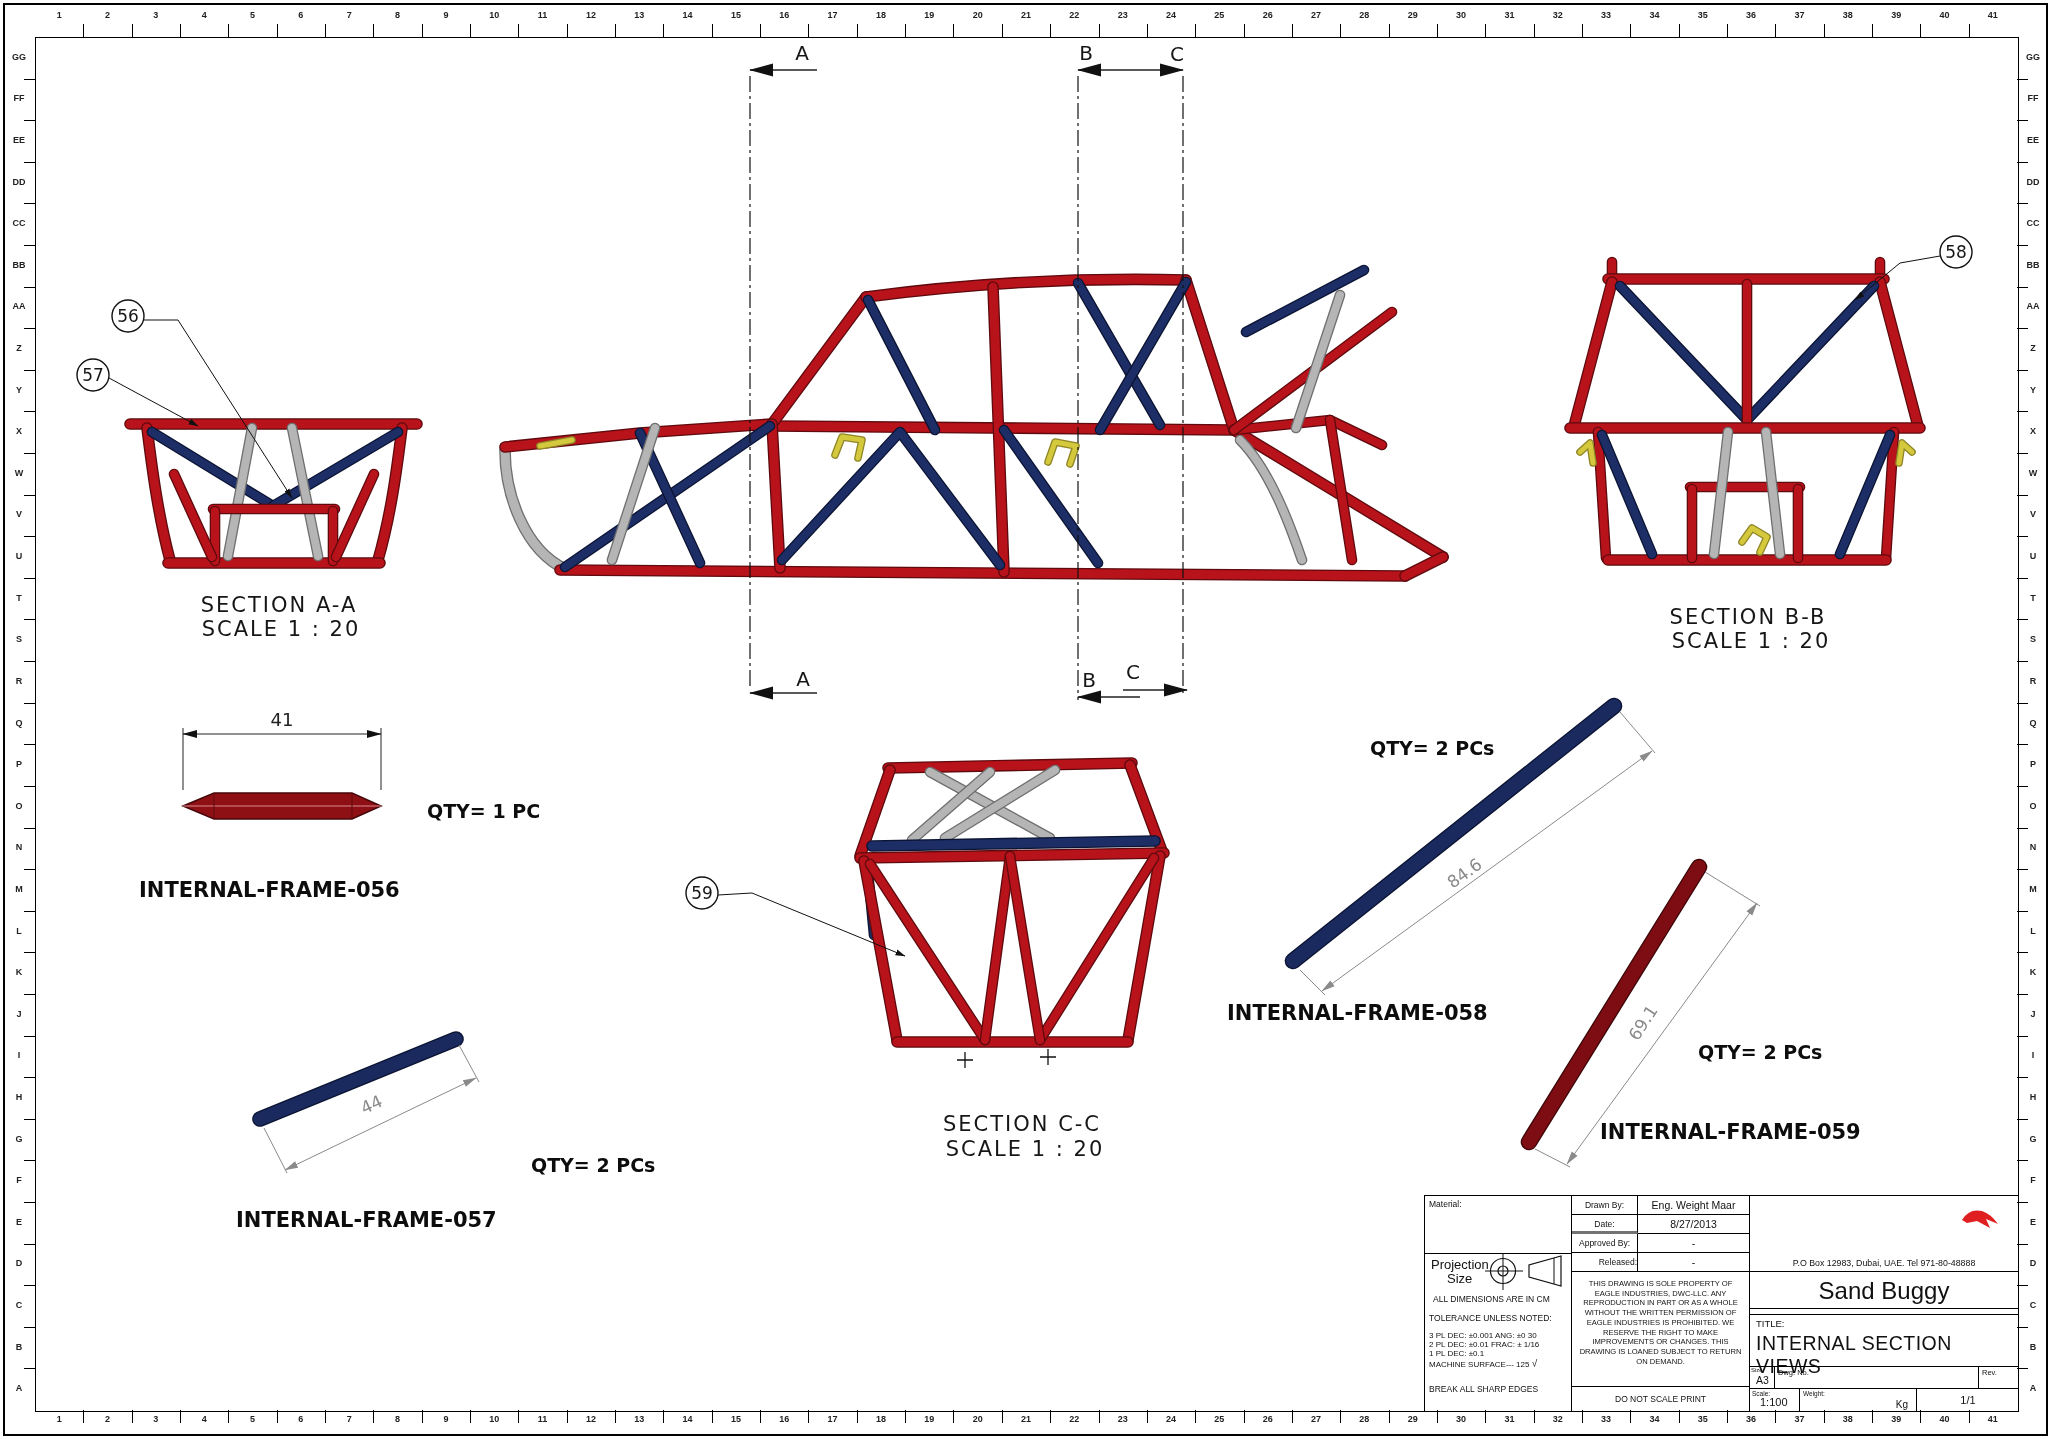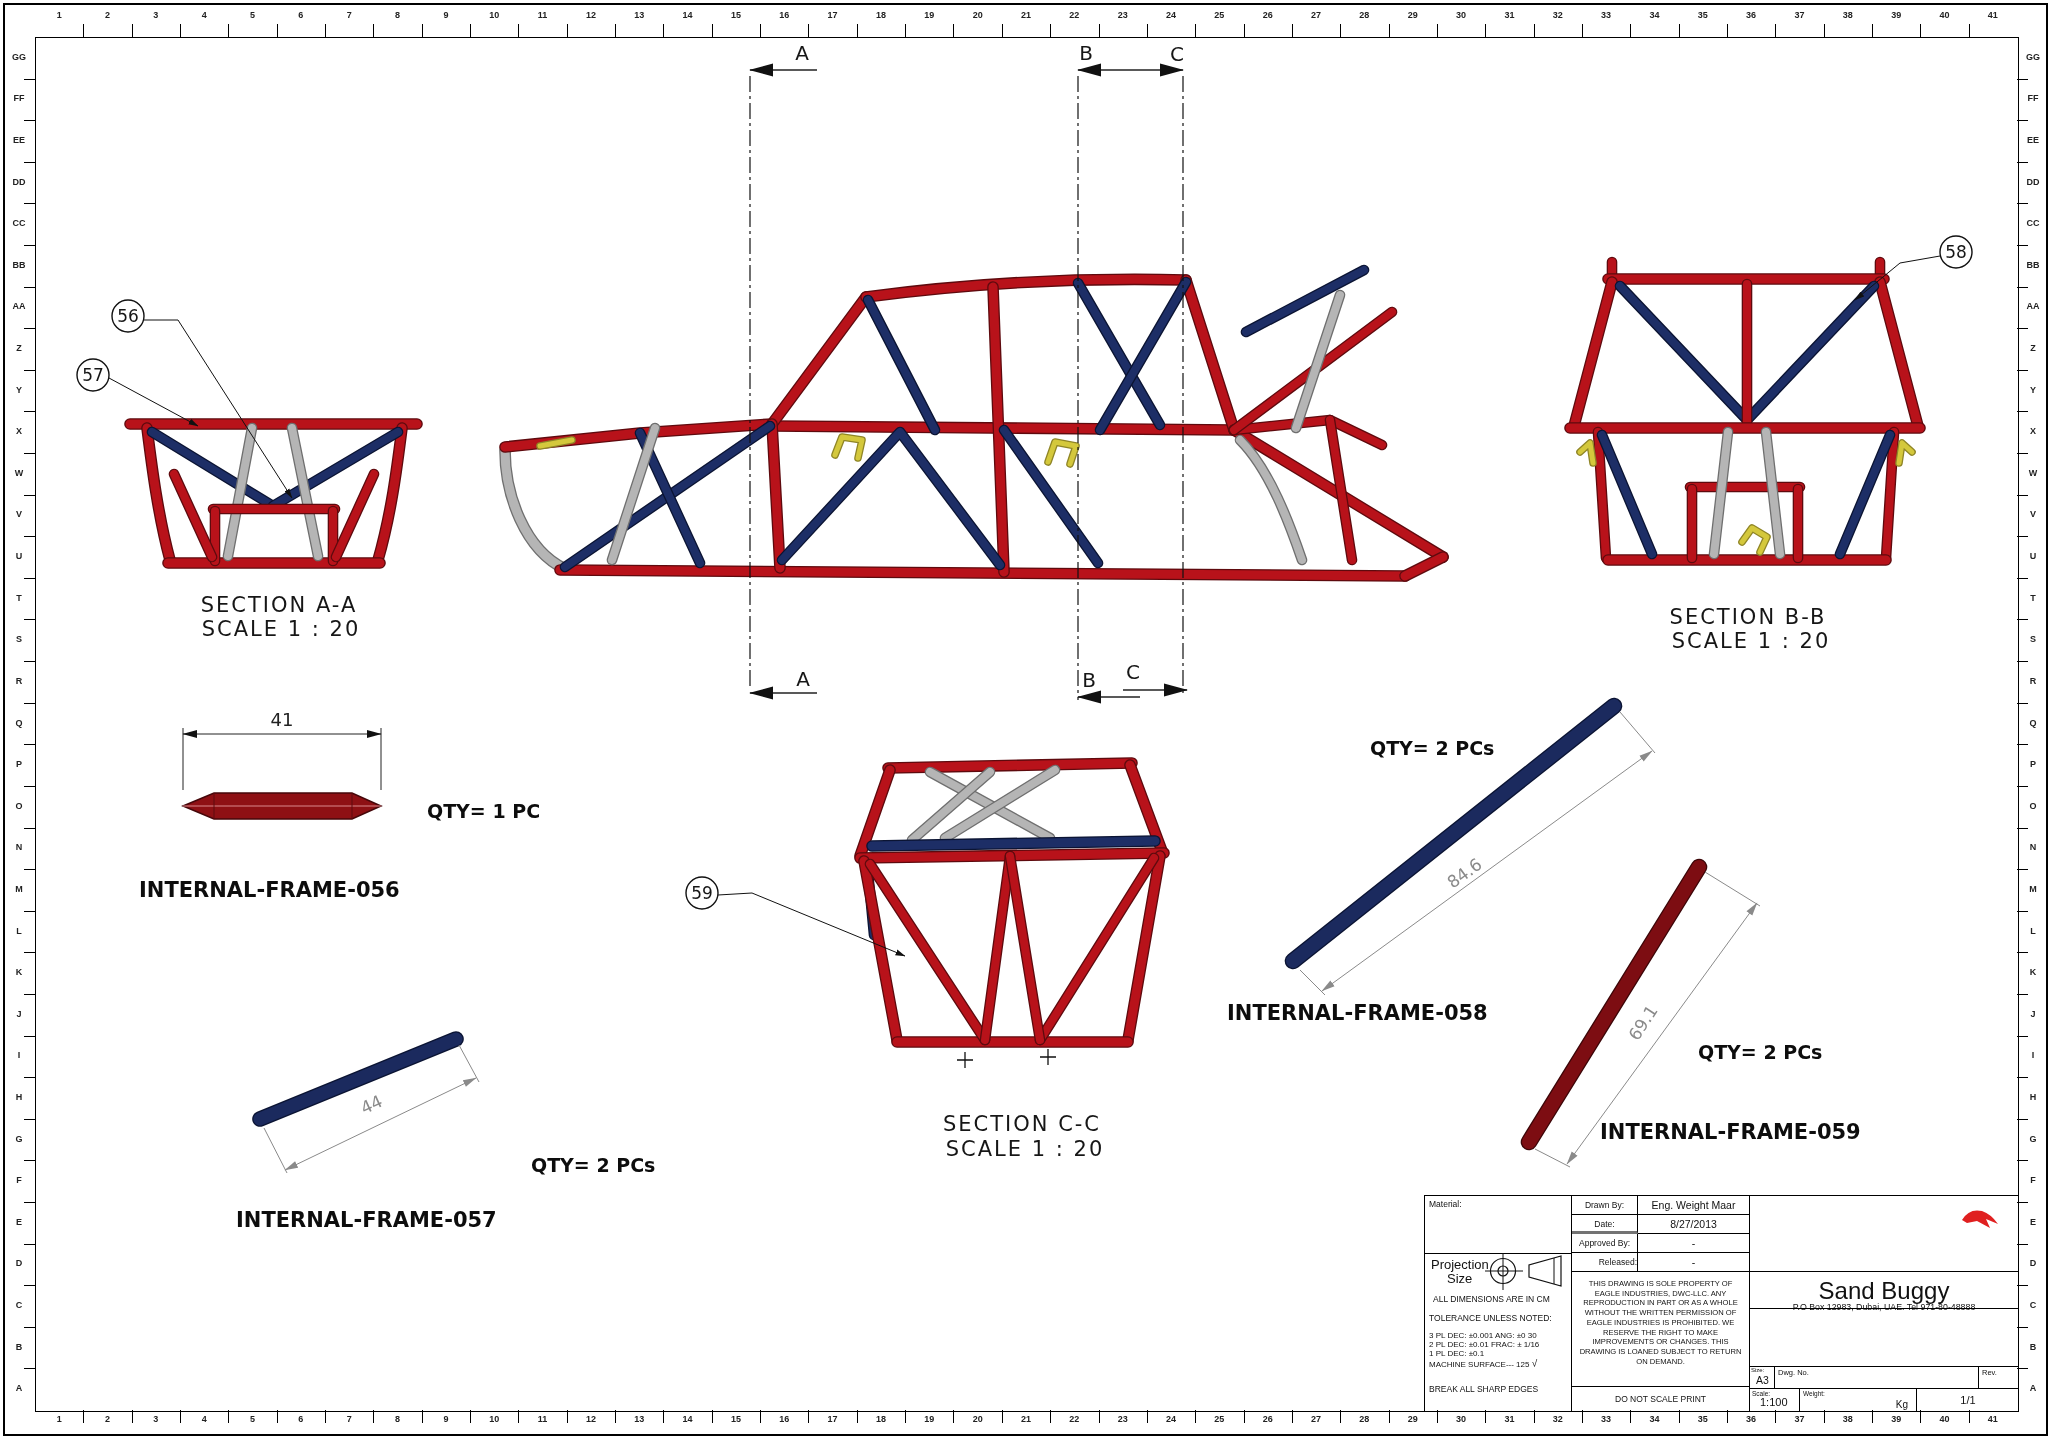--- a/index.html
+++ b/index.html
@@ -380,23 +380,27 @@
       <div class="val10" style="text-align:center;padding-top:3px;">-</div>
       </div>
 
     <div class="cell propbox">THIS DRAWING IS SOLE PROPERTY OF EAGLE INDUSTRIES, DWC-LLC. ANY REPRODUCTION IN PART OR AS A WHOLE WITHOUT THE WRITTEN PERMISSION OF EAGLE INDUSTRIES IS PROHIBITED. WE RESERVE THE RIGHT TO MAKE IMPROVEMENTS OR CHANGES. THIS DRAWING IS LOANED SUBJECT TO RETURN ON DEMAND.</div>
     <div class="cell dnsp">DO NOT SCALE PRINT</div>
 
     <div class="cell colD">
       <svg class="abs" style="right:18px;top:10px;" width="40" height="26" viewBox="0 0 40 26">
         <path d="M2 14 Q9 2 22 5 Q31 8 38 18 L26 13 L30 22 L17 15 L7 17 Z" fill="#e02020"></path>
       </svg>
-      <div class="abs" style="left:0;top:62px;width:100%;text-align:center;font-size:8.8px;margin-top:44px;">P.O Box 12983, Dubai, UAE.  Tel 971-80-48888</div>
+      <div class="abs" style="left:0;top:62px;width:100%;text-align:center;font-size:8.8px;">P.O Box 12983, Dubai, UAE.  Tel 971-80-48888</div>
       <div class="abs" style="left:0;top:75px;width:100%;height:38px;border-top:1px solid #000;border-bottom:1px solid #000;box-sizing:border-box;">
         <div style="font-size:24px;text-align:center;line-height:37px;">Sand Buggy</div>
+      </div>
+      <div class="abs" style="left:0;top:118px;width:100%;height:52px;border-top:1px solid #000;box-sizing:border-box;">
+        <div style="position:absolute;left:6px;top:3px;font-size:9.5px;">TITLE:</div>
+        <div style="position:absolute;left:6px;top:17px;font-size:19.5px;letter-spacing:0.5px;">INTERNAL SECTION VIEWS</div>
       </div>
       <div class="abs" style="left:0;top:170px;width:100%;height:22px;border-top:1px solid #000;box-sizing:border-box;">
         <div class="cell" style="left:0;top:0;width:25px;height:22px;border-right:1px solid #000;">
           <div style="position:absolute;left:1px;top:0;font-size:6px;">Size:</div>
           <div style="position:absolute;left:6px;top:7px;font-size:10.5px;">A3</div>
         </div>
         <div class="cell" style="left:25px;top:0;width:204px;height:22px;border-right:1px solid #000;">
           <div style="position:absolute;left:3px;top:1px;font-size:7.5px;">Dwg. No.</div>
         </div>
         <div class="cell" style="left:229px;top:0;width:40px;height:22px;">

